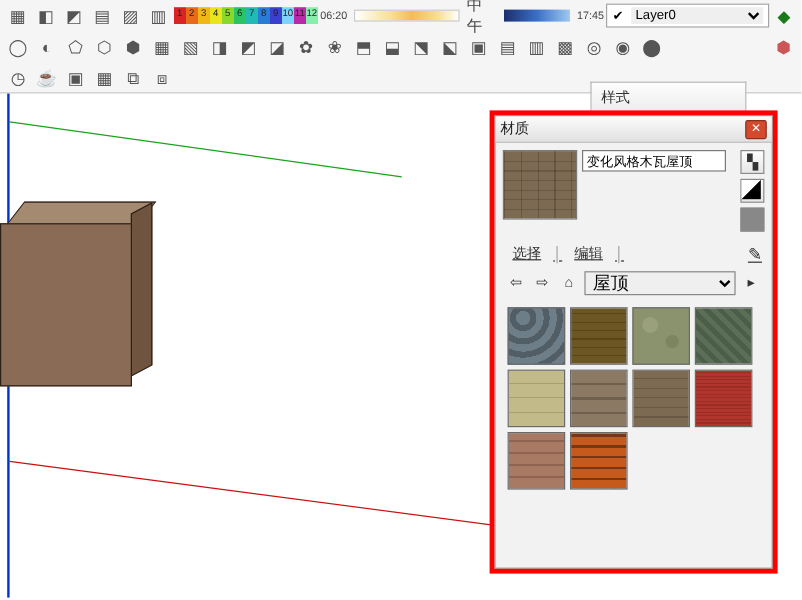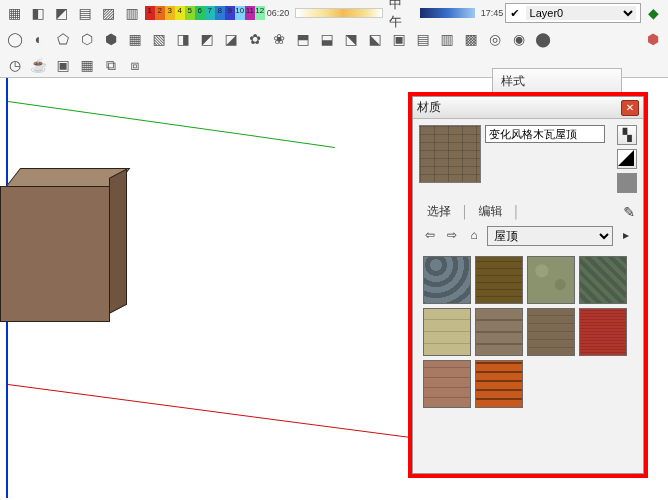--- a/index.html
+++ b/index.html
@@ -231,20 +231,21 @@
   cursor: pointer;
   color: #333;
 }
 .tabs-row {
   display: flex;
   align-items: center;
   padding: 2px 8px 0 8px;
   font-size: 12px;
   color: #333;
   gap: 4px;
+  text-decoration: underline;
 }
 .tabs-row .tab {
   padding: 2px 6px;
   cursor: pointer;
 }
 .tabs-row .sep { color: #999; }
 .pencil {
   margin-left: auto;
   font-size: 14px;
   cursor: pointer;
@@ -261,21 +262,21 @@
   line-height: 16px;
   text-align: center;
   font-size: 12px;
   cursor: pointer;
   color: #333;
 }
 .cat-select {
   flex: 1;
   height: 20px;
   border: 1px solid #888;
-  font-size: 12px;
+  font-size: 15px;
   padding: 0 2px;
 }
 .thumb-grid {
   display: grid;
   grid-template-columns: repeat(4, 48px);
   gap: 4px;
   padding: 6px 10px;
 }
 .thumb {
   width: 48px;

